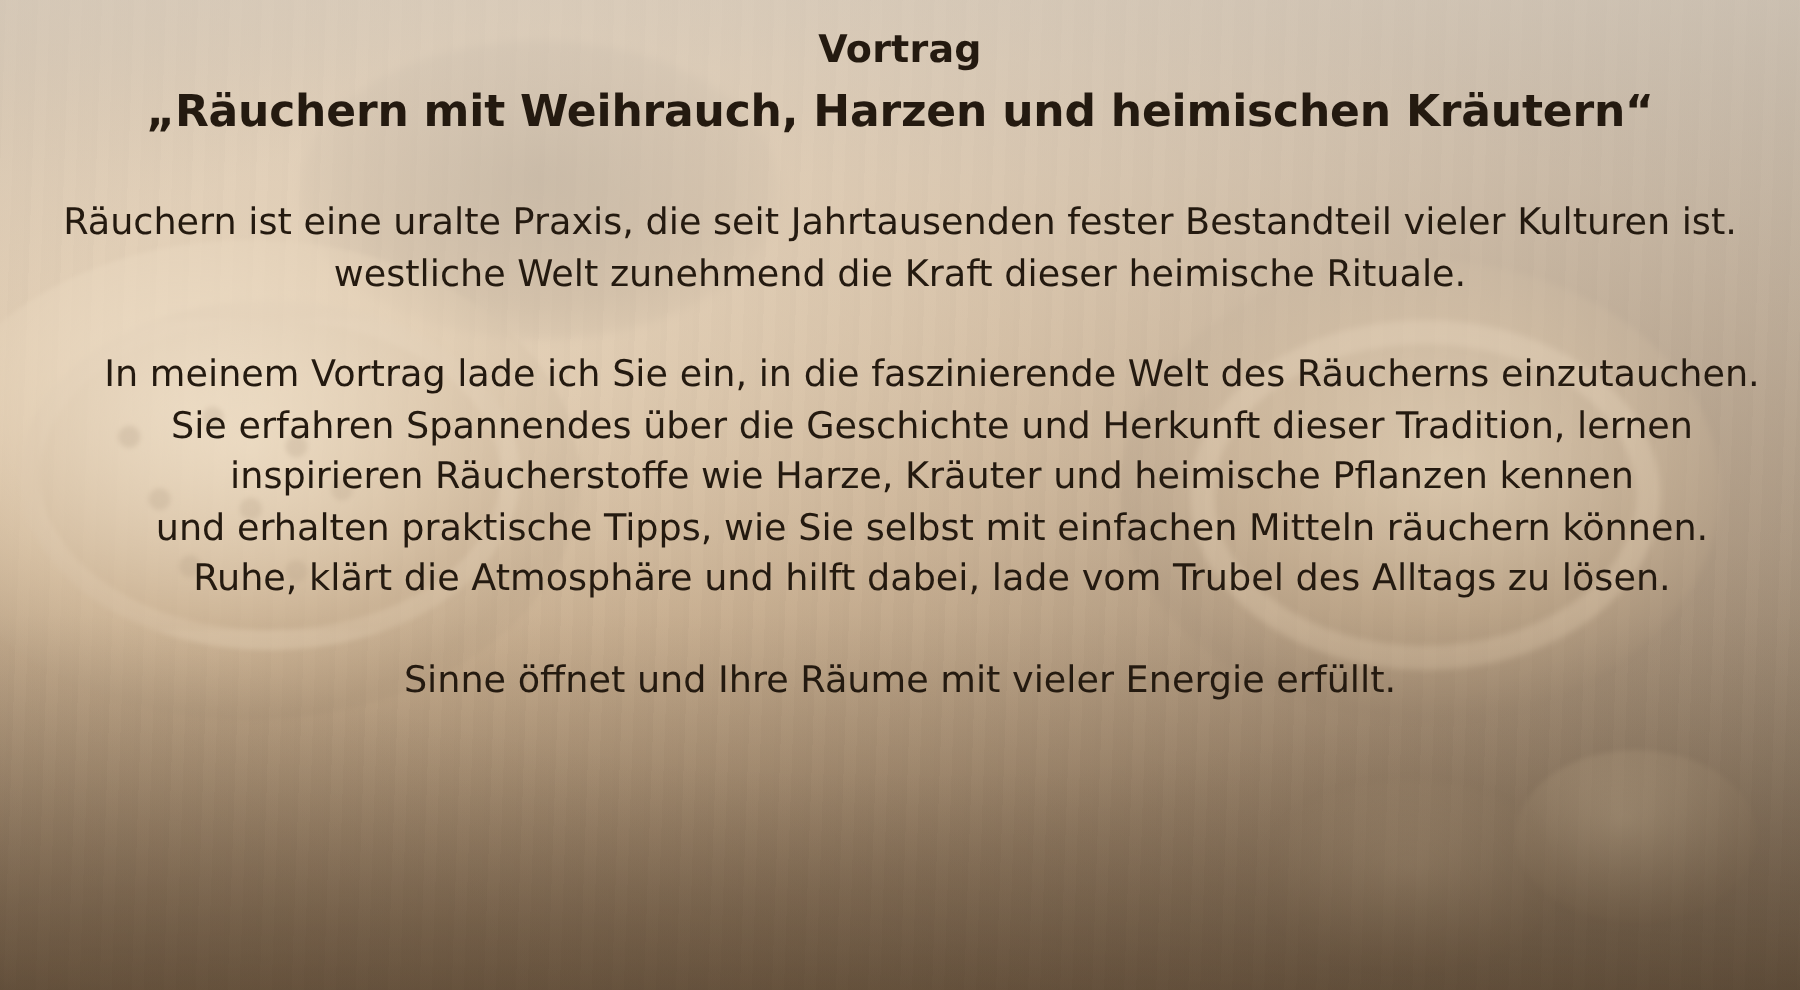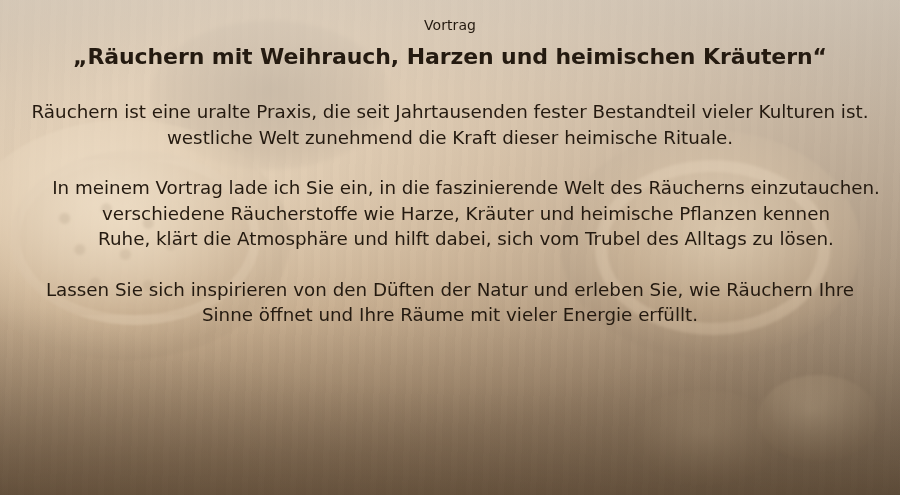--- a/index.html
+++ b/index.html
@@ -128,23 +128,23 @@
     display: flex;
     flex-direction: column;
     align-items: center;
     text-align: center;
     color: #241a10;
     padding: 8px 18px 10px 18px;
     box-sizing: border-box;
   }
 
   .kicker {
-    font-size: 14px;
+    font-size: 19px;
     line-height: 26px;
-    font-weight: 400;
+    font-weight: 700;
     margin-top: 4px;
     letter-spacing: 0.1px;
   }
 
   .headline {
     font-size: 22px;
     line-height: 32px;
     font-weight: 700;
     margin-top: 3px;
     letter-spacing: -0.1px;
@@ -189,23 +189,24 @@
 
     <div class="headline">„Räuchern mit Weihrauch, Harzen und heimischen Kräutern“</div>
 
     <div class="para para-1">
       <span class="line">Räuchern ist eine uralte Praxis, die seit Jahrtausenden fester Bestandteil vieler Kulturen ist.</span>
       <span class="line">westliche Welt zunehmend die Kraft dieser heimische Rituale.</span>
     </div>
 
     <div class="para para-2">
       <span class="line">In meinem Vortrag lade ich Sie ein, in die faszinierende Welt des Räucherns einzutauchen.</span>
-      <span class="line">verschiedene Räucherstoffe wie Harze, Kräuter und heimische Pflanzen kennen</span>
-      <span class="line">Ruhe, klärt die Atmosphäre und hilft dabei, sich vom Trubel des Alltags zu lösen.</span>
+      <span class="line">Sie erfahren Spannendes über die Geschichte und Herkunft dieser Tradition, lernen</span>
+      <span class="line">inspirieren Räucherstoffe wie Harze, Kräuter und heimische Pflanzen kennen</span>
+      <span class="line">und erhalten praktische Tipps, wie Sie selbst mit einfachen Mitteln räuchern können.</span>
+      <span class="line">Ruhe, klärt die Atmosphäre und hilft dabei, lade vom Trubel des Alltags zu lösen.</span>
     </div>
 
     <div class="para para-3">
-      <span class="line">Lassen Sie sich inspirieren von den Düften der Natur und erleben Sie, wie Räuchern Ihre</span>
       <span class="line">Sinne öffnet und Ihre Räume mit vieler Energie erfüllt.</span>
     </div>
 
   </div>
 </div>
 
 </body></html>

